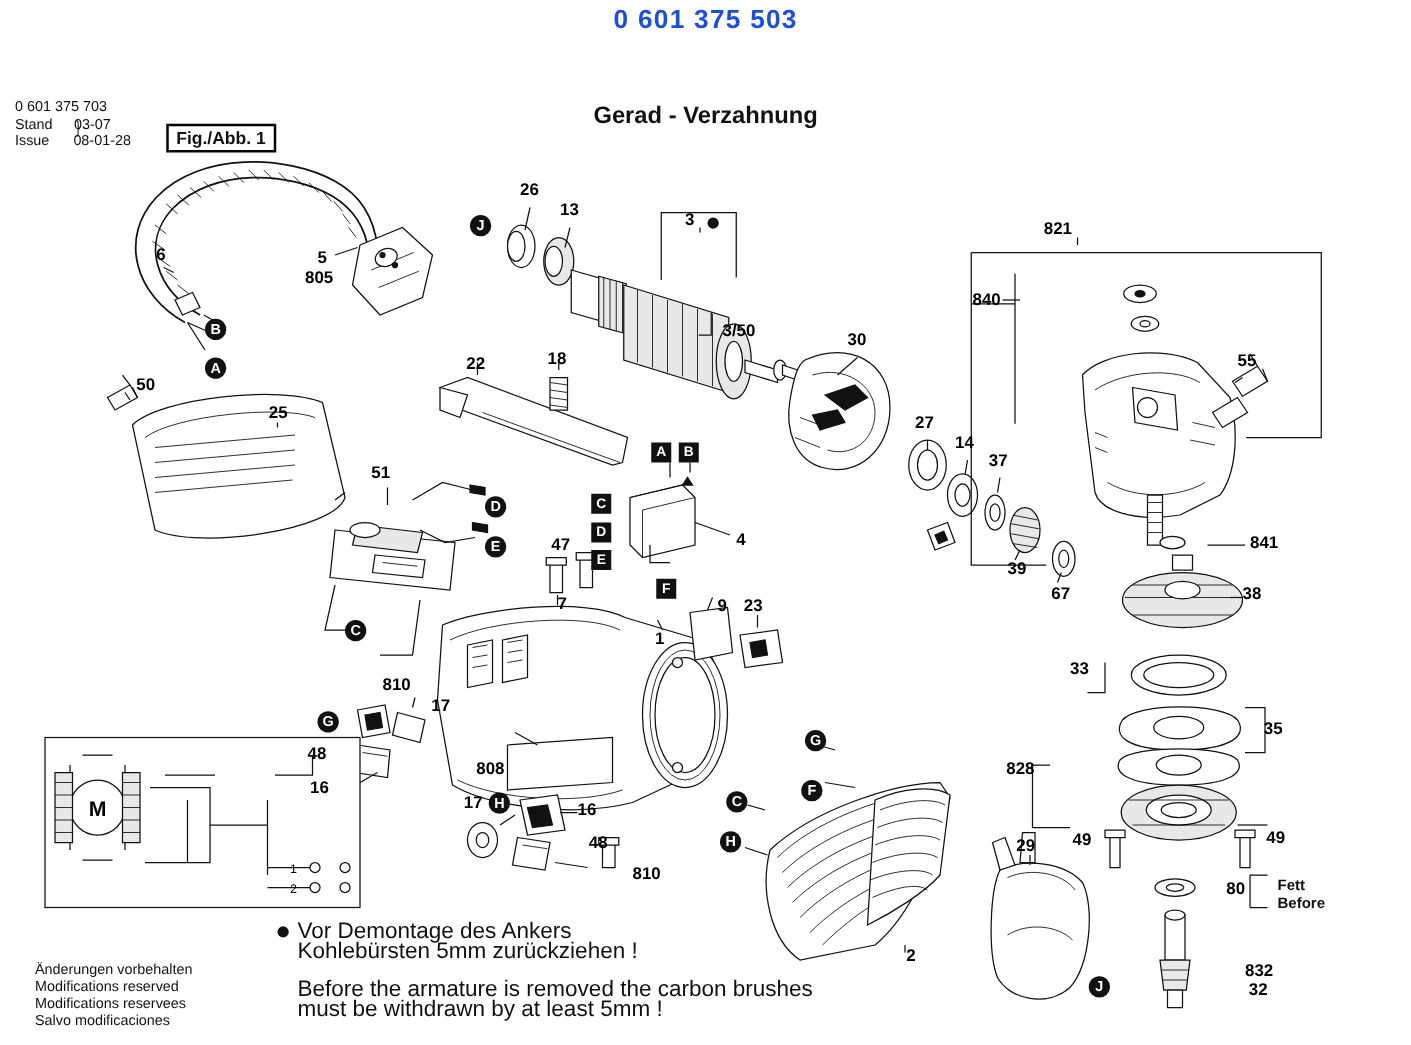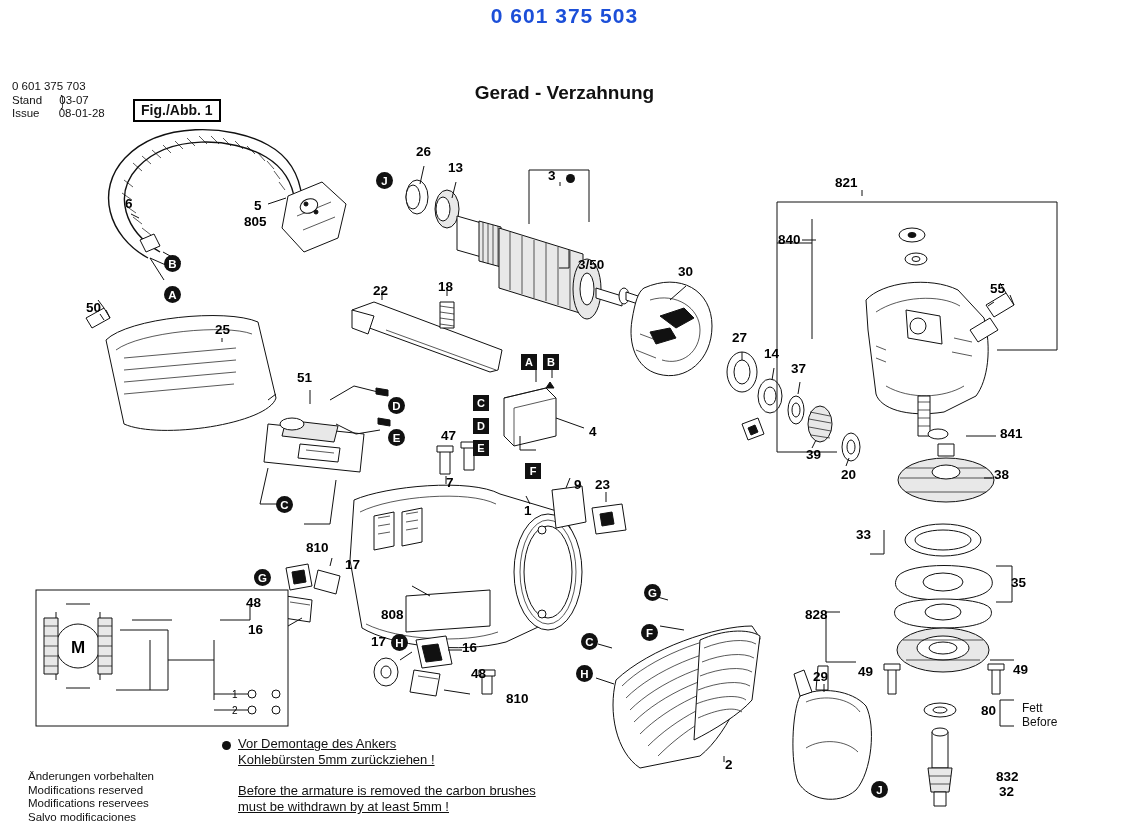--- a/index.html
+++ b/index.html
@@ -34,23 +34,23 @@
   .num{font-size:13.5px;font-weight:bold;color:#000;white-space:nowrap;}
   .letter{
     width:17px;height:17px;border-radius:50%;background:#111;color:#fff;
     font-size:11.5px;font-weight:bold;display:flex;align-items:center;justify-content:center;
   }
   .sqletter{
     width:16px;height:16px;background:#111;color:#fff;
     font-size:11px;font-weight:bold;display:flex;align-items:center;justify-content:center;
   }
   .bullet{width:9px;height:9px;border-radius:50%;background:#111;}
-  .notes{font-size:13px;line-height:16px;text-decoration:underline;}
+  .notes{font-size:18px;line-height:16px;}
   .foot{bottom:12px;left:28px;font-size:11.5px;line-height:13.5px;}
-  .fett{font-size:12px;line-height:14px;}
+  .fett{font-size:12px;line-height:14px;font-weight:bold;}
   svg{display:block;}
   .ln{stroke:#111;stroke-width:1;fill:none;}
   .ln2{stroke:#111;stroke-width:1.4;fill:none;}
   .thin{stroke:#111;stroke-width:0.7;fill:none;}
   .fillw{fill:#fff;stroke:#111;stroke-width:1;}
   .fillg{fill:#e8e8e8;stroke:#111;stroke-width:1;}
   .fillk{fill:#111;stroke:#111;stroke-width:1;}
 </style>
 </head>
 <body>
@@ -413,35 +413,35 @@
   <div class="abs num" style="left:416px;top:144px">26</div>
   <div class="abs num" style="left:448px;top:160px">13</div>
   <div class="abs num" style="left:548px;top:168px">3</div>
   <div class="abs bullet" style="left:566px;top:174px"></div>
   <div class="abs num" style="left:578px;top:257px">3/50</div>
   <div class="abs num" style="left:678px;top:264px">30</div>
   <div class="abs num" style="left:732px;top:330px">27</div>
   <div class="abs num" style="left:764px;top:346px">14</div>
   <div class="abs num" style="left:791px;top:361px">37</div>
   <div class="abs num" style="left:806px;top:447px">39</div>
-  <div class="abs num" style="left:841px;top:467px">20</div>
+  <div class="abs num" style="left:841px;top:467px">67</div>
   <div class="abs num" style="left:835px;top:175px">821</div>
   <div class="abs num" style="left:778px;top:232px">840</div>
   <div class="abs num" style="left:990px;top:281px">55</div>
   <div class="abs num" style="left:1000px;top:426px">841</div>
   <div class="abs num" style="left:994px;top:467px">38</div>
   <div class="abs num" style="left:856px;top:527px">33</div>
   <div class="abs num" style="left:1011px;top:575px">35</div>
   <div class="abs num" style="left:805px;top:607px">828</div>
   <div class="abs num" style="left:858px;top:664px">49</div>
   <div class="abs num" style="left:1013px;top:662px">49</div>
   <div class="abs num" style="left:981px;top:703px">80</div>
   <div class="abs num" style="left:996px;top:769px">832</div>
   <div class="abs num" style="left:999px;top:784px">32</div>
-  <div class="abs num" style="left:86px;top:300px">50</div>
+  <div class="abs num" style="left:109px;top:300px">50</div>
   <div class="abs num" style="left:215px;top:322px">25</div>
   <div class="abs num" style="left:373px;top:283px">22</div>
   <div class="abs num" style="left:438px;top:279px">18</div>
   <div class="abs num" style="left:297px;top:370px">51</div>
   <div class="abs num" style="left:441px;top:428px">47</div>
   <div class="abs num" style="left:446px;top:475px">7</div>
   <div class="abs num" style="left:589px;top:424px">4</div>
   <div class="abs num" style="left:574px;top:477px">9</div>
   <div class="abs num" style="left:595px;top:477px">23</div>
   <div class="abs num" style="left:524px;top:503px">1</div>

